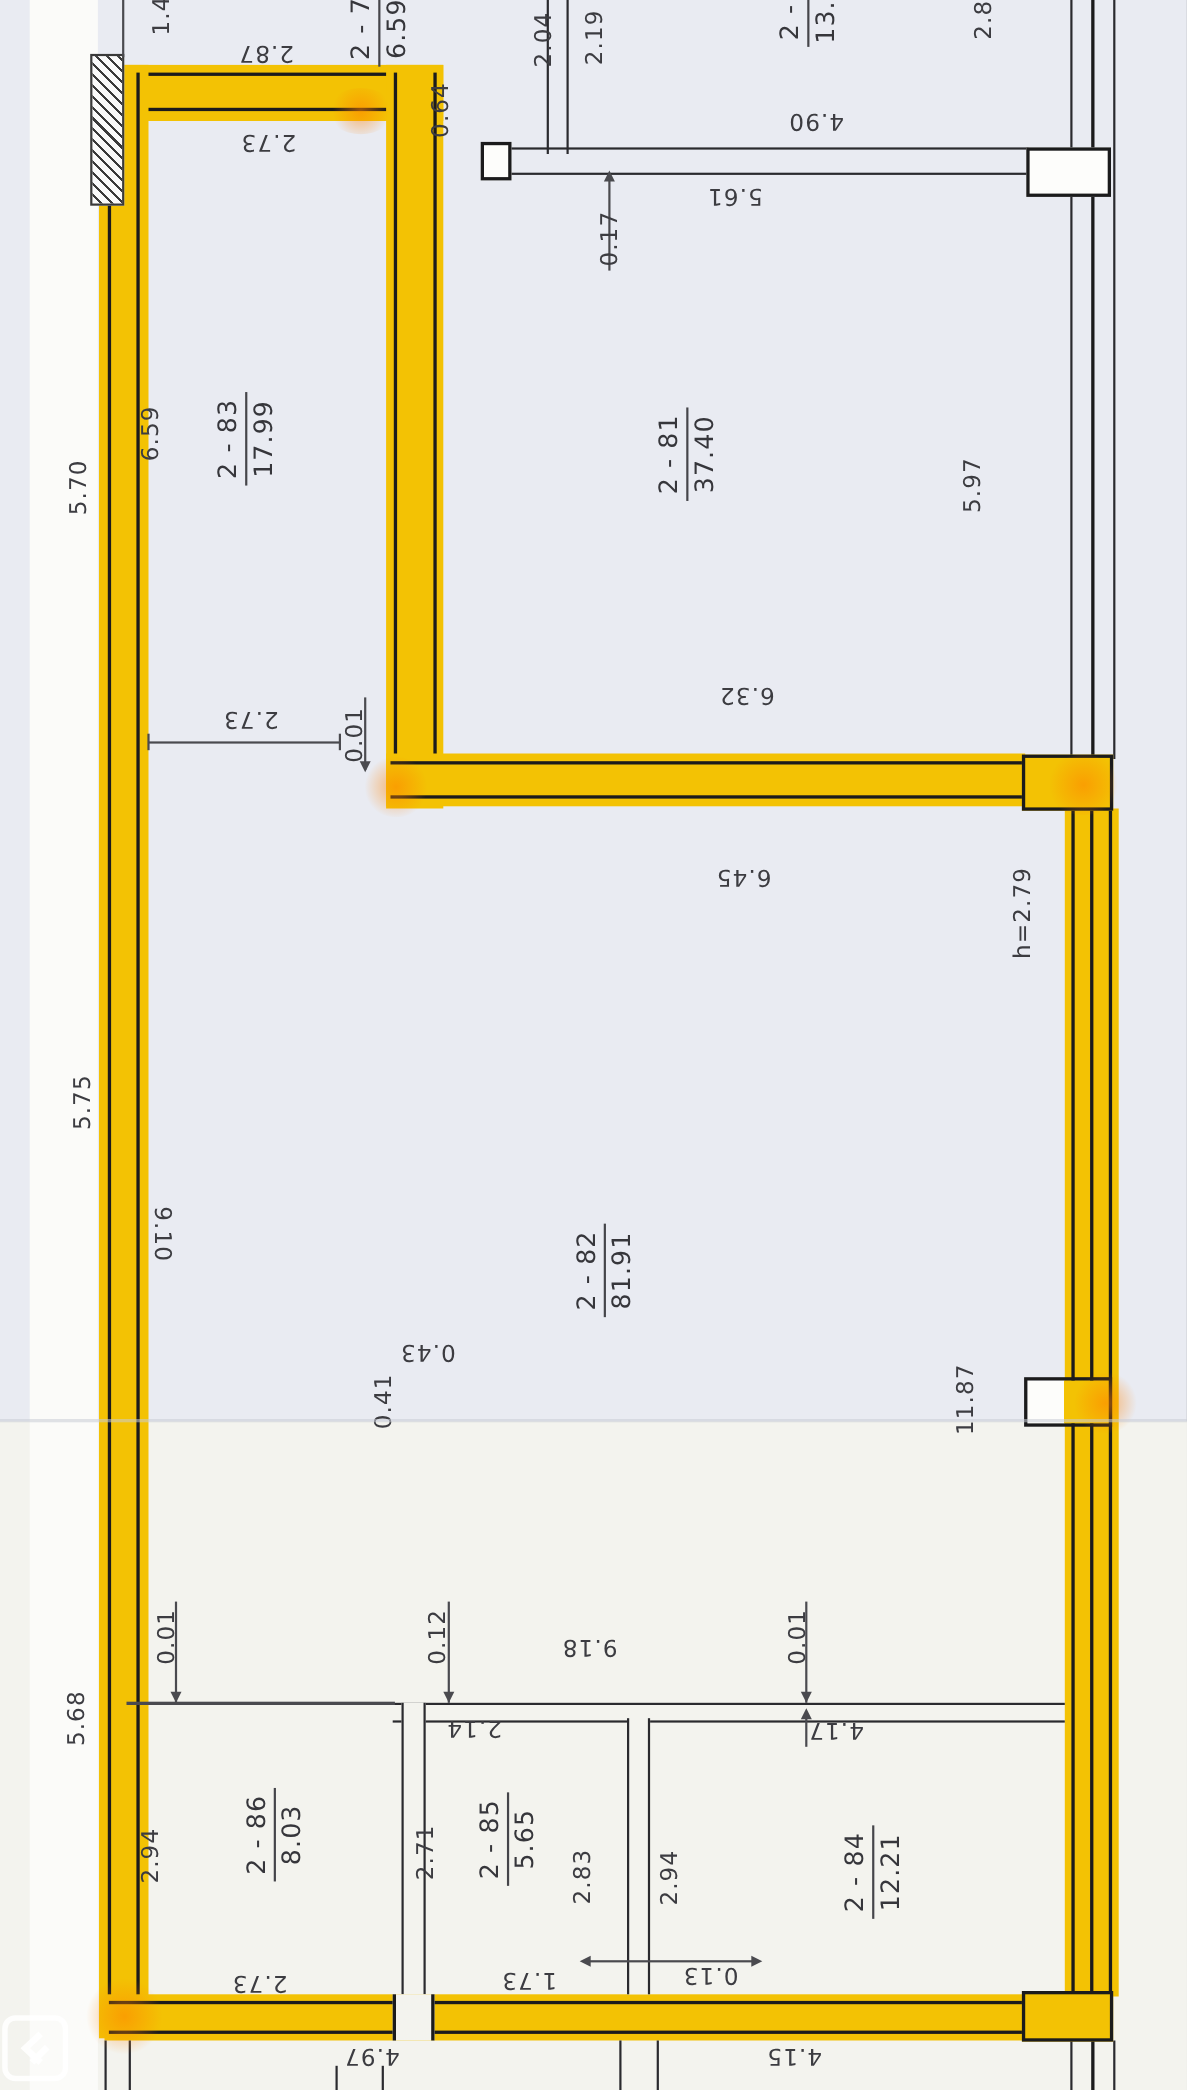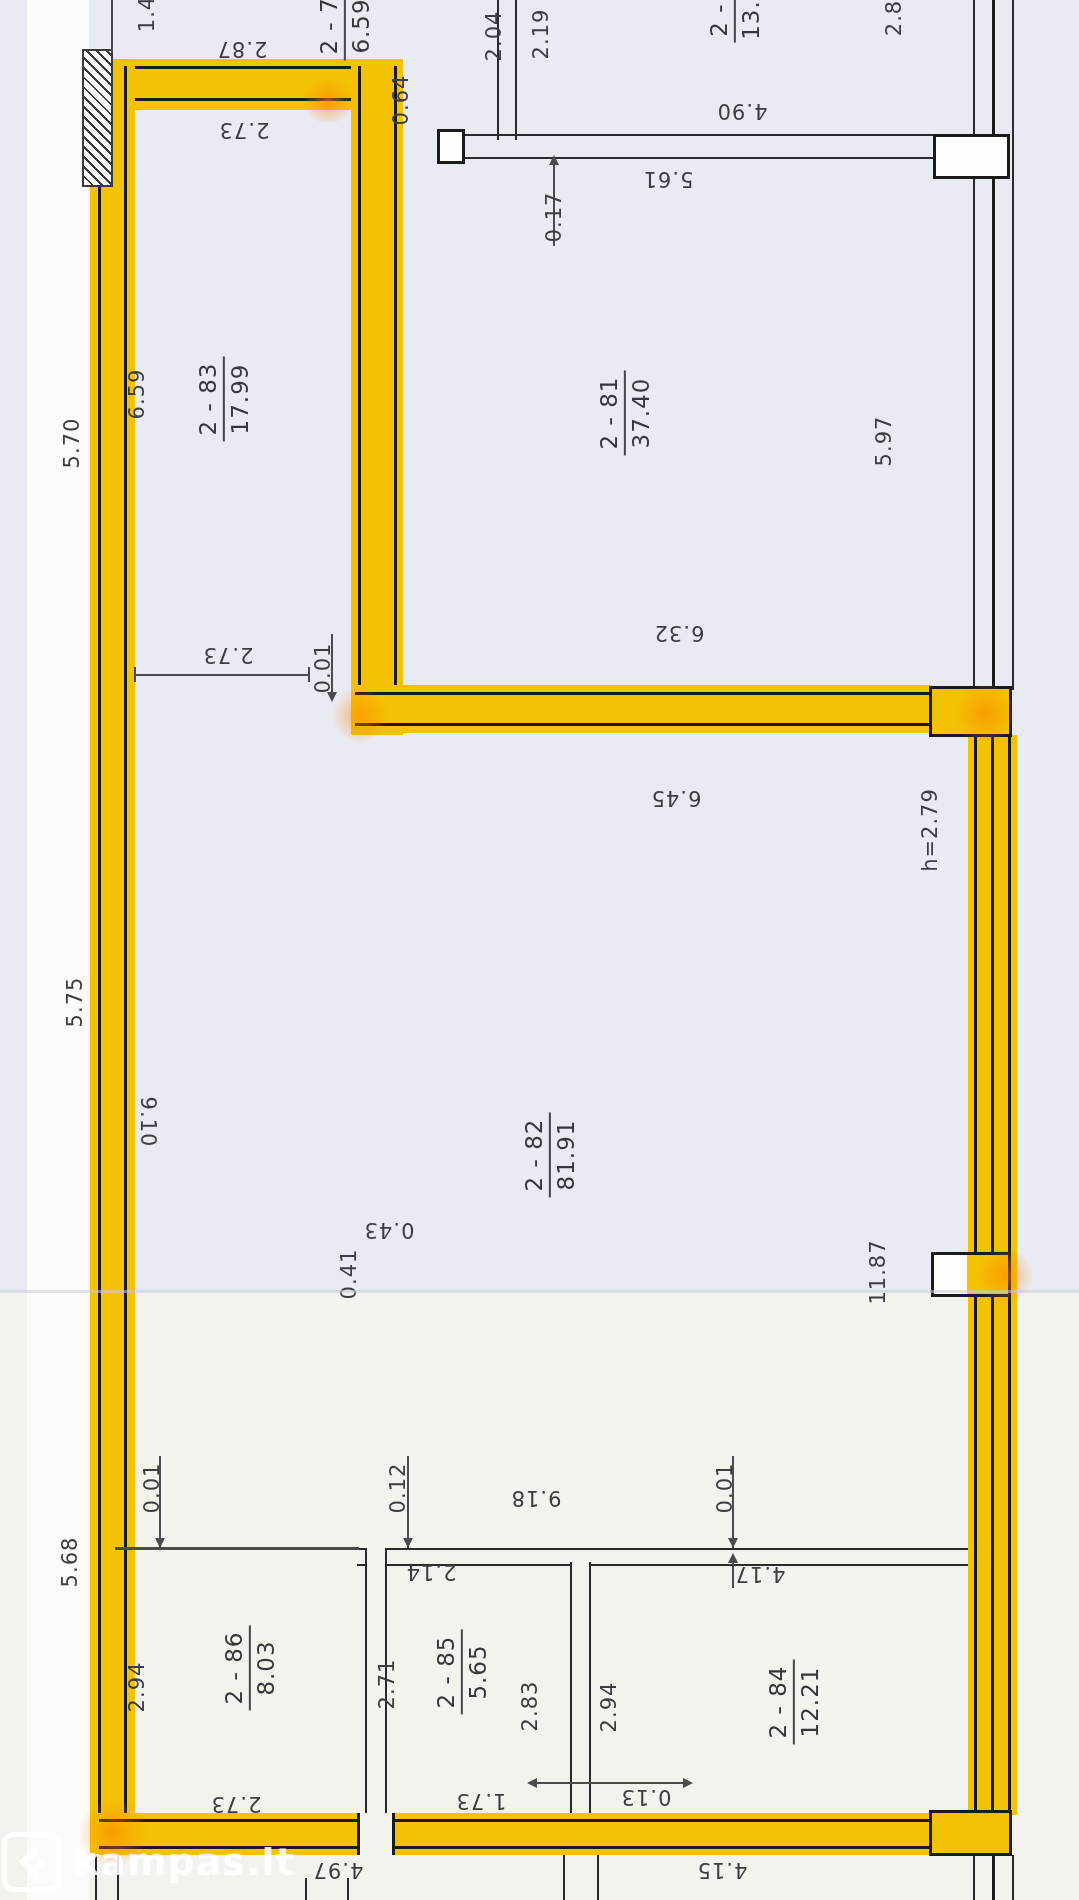--- a/index.html
+++ b/index.html
@@ -204,16 +204,15 @@
     <span class="ar">13.</span>
   </div>
 
   <div class="wm">
     <div class="wm-icon">
       <svg width="34" height="34" viewBox="0 0 34 34">
         <polyline points="22,4 8,17 22,30" fill="none" stroke="rgba(255,255,255,.88)" stroke-width="6"></polyline>
         <polyline points="14,30 28,16" fill="none" stroke="rgba(255,255,255,.88)" stroke-width="6"></polyline>
       </svg>
     </div>
-    <div class="wm-text">kampas.lt</div>
   </div>
 
 </div>
 
 </body></html>

